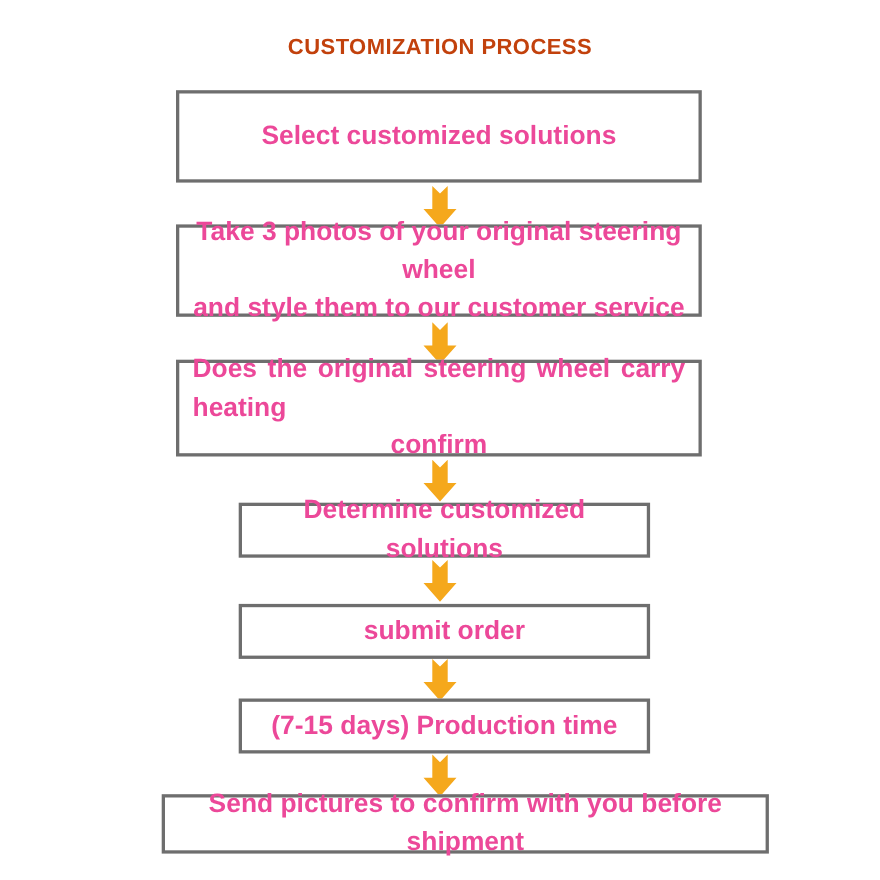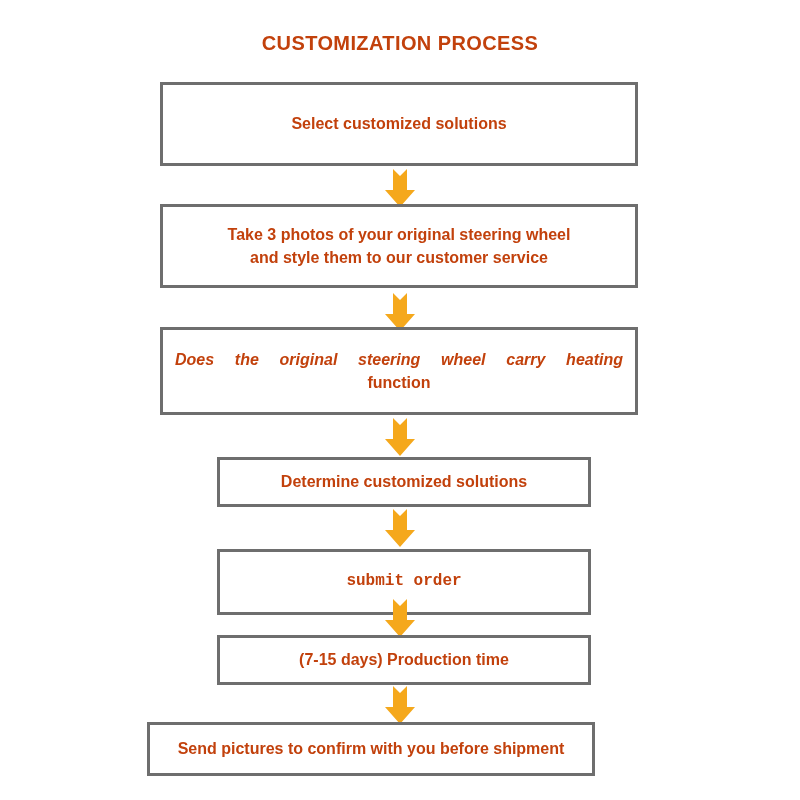--- a/index.html
+++ b/index.html
@@ -38,55 +38,54 @@
     position: absolute;
     box-sizing: border-box;
     border: 3px solid #6e6e6e;
     background: #ffffff;
     display: flex;
     align-items: center;
     justify-content: center;
   }
 
   .node-text {
-    font-size: 16px;
+    font-size: 24px;
     font-weight: bold;
     line-height: 1.45;
-    color: #c2410c;
+    color: #ec4899;
     width: 100%;
     padding: 0 12px;
     box-sizing: border-box;
   }
 
   .align-center { text-align: center; }
   .align-justify {
     text-align: justify;
     text-align-last: center;
   }
   .align-justify .jline-1 {
     display: block;
     text-align: justify;
     text-align-last: justify;
-    font-style: italic;
   }
   .align-justify .jline-2 {
     display: block;
     text-align: center;
   }
 
   
   .box-wide   { left: 160px; width: 478px; }
   .box-narrow { left: 217px; width: 374px; }
-  .box-widest { left: 147px; width: 448px; }
+  .box-widest { left: 147px; width: 552px; }
 
   .b1 { top: 82px;  height: 84px; }
   .b2 { top: 204px; height: 84px; }
   .b3 { top: 327px; height: 88px; }
   .b4 { top: 457px; height: 50px; }
-  .b5 { top: 549px; height: 66px; font-family: Liberation Mono, monospace; }
+  .b5 { top: 549px; height: 50px; }
   .b6 { top: 635px; height: 50px; }
   .b7 { top: 722px; height: 54px; }
 
   
   .arrow {
     position: absolute;
     left: 50%;
     transform: translateX(-50%);
     width: 34px;
     height: 40px;
@@ -128,21 +127,21 @@
 
   <div class="arrow a2">
     <svg viewBox="0 0 34 40" xmlns="http://www.w3.org/2000/svg" aria-hidden="true">
       <path d="M10 1 L17 8 L24 1 L24 22 L32 22 L17 39 L2 22 L10 22 Z" fill="#F5A81C"></path>
     </svg>
   </div>
 
   <div class="node-box box-wide b3">
     <div class="node-text align-justify">
       <span class="jline-1">Does the original steering wheel carry heating</span>
-      <span class="jline-2">function</span>
+      <span class="jline-2">confirm</span>
     </div>
   </div>
 
   <div class="arrow a3">
     <svg viewBox="0 0 34 40" xmlns="http://www.w3.org/2000/svg" aria-hidden="true">
       <path d="M10 1 L17 8 L24 1 L24 22 L32 22 L17 39 L2 22 L10 22 Z" fill="#F5A81C"></path>
     </svg>
   </div>
 
   <div class="node-box box-narrow b4">

